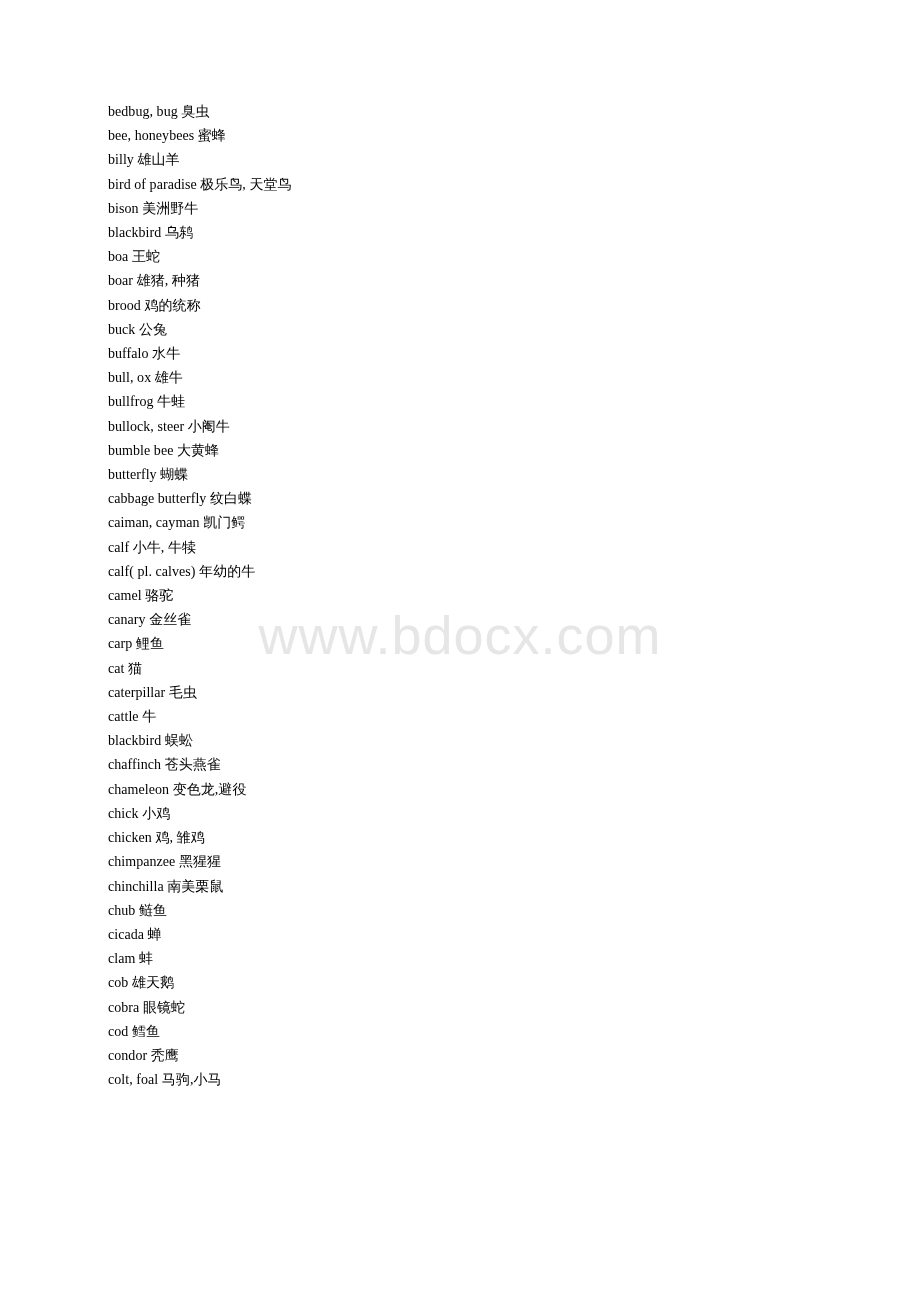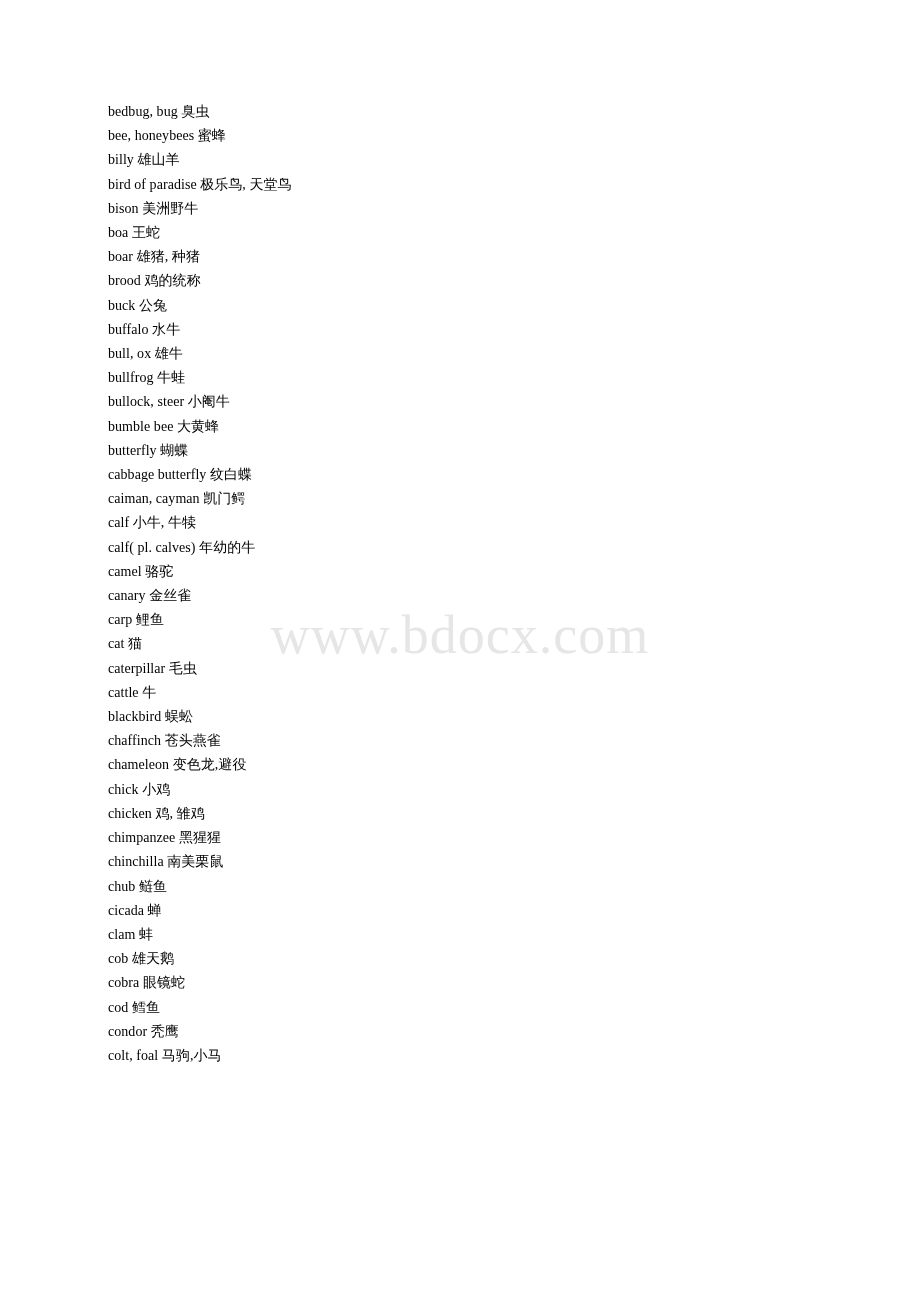--- a/index.html
+++ b/index.html
@@ -19,21 +19,21 @@
     background: #ffffff;
     overflow: hidden;
   }
   
   #watermark {
     position: absolute;
     left: 0;
     top: 604px;
     width: 920px;
     text-align: center;
-    font-family: Liberation Serif, serif;
+    font-family: Liberation Sans, sans-serif;
     font-size: 54px;
     font-weight: 400;
     letter-spacing: 1px;
     color: #e6e6e6;
     white-space: nowrap;
     user-select: none;
     z-index: 0;
   }
   #glossary {
     position: absolute;
@@ -59,20 +59,21 @@
 <div id="page">
 
   <div id="watermark">www.bdocx.com</div>
 
   <div id="glossary">
       <div class="entry"><span>bedbug, bug</span> <span class="cn">臭虫</span></div>
       <div class="entry"><span>bee, honeybees</span> <span class="cn">蜜蜂</span></div>
       <div class="entry"><span>billy</span> <span class="cn">雄山羊</span></div>
       <div class="entry"><span>bird of paradise</span> <span class="cn">极乐鸟, 天堂鸟</span></div>
       <div class="entry"><span>bison</span> <span class="cn">美洲野牛</span></div>
+      <div class="entry"><span>blackbird</span> <span class="cn">乌鸫</span></div>
       <div class="entry"><span>boa</span> <span class="cn">王蛇</span></div>
       <div class="entry"><span>boar</span> <span class="cn">雄猪, 种猪</span></div>
       <div class="entry"><span>brood</span> <span class="cn">鸡的统称</span></div>
       <div class="entry"><span>buck</span> <span class="cn">公兔</span></div>
       <div class="entry"><span>buffalo</span> <span class="cn">水牛</span></div>
       <div class="entry"><span>bull, ox</span> <span class="cn">雄牛</span></div>
       <div class="entry"><span>bullfrog</span> <span class="cn">牛蛙</span></div>
       <div class="entry"><span>bullock, steer</span> <span class="cn">小阉牛</span></div>
       <div class="entry"><span>bumble bee</span> <span class="cn">大黄蜂</span></div>
       <div class="entry"><span>butterfly</span> <span class="cn">蝴蝶</span></div>

